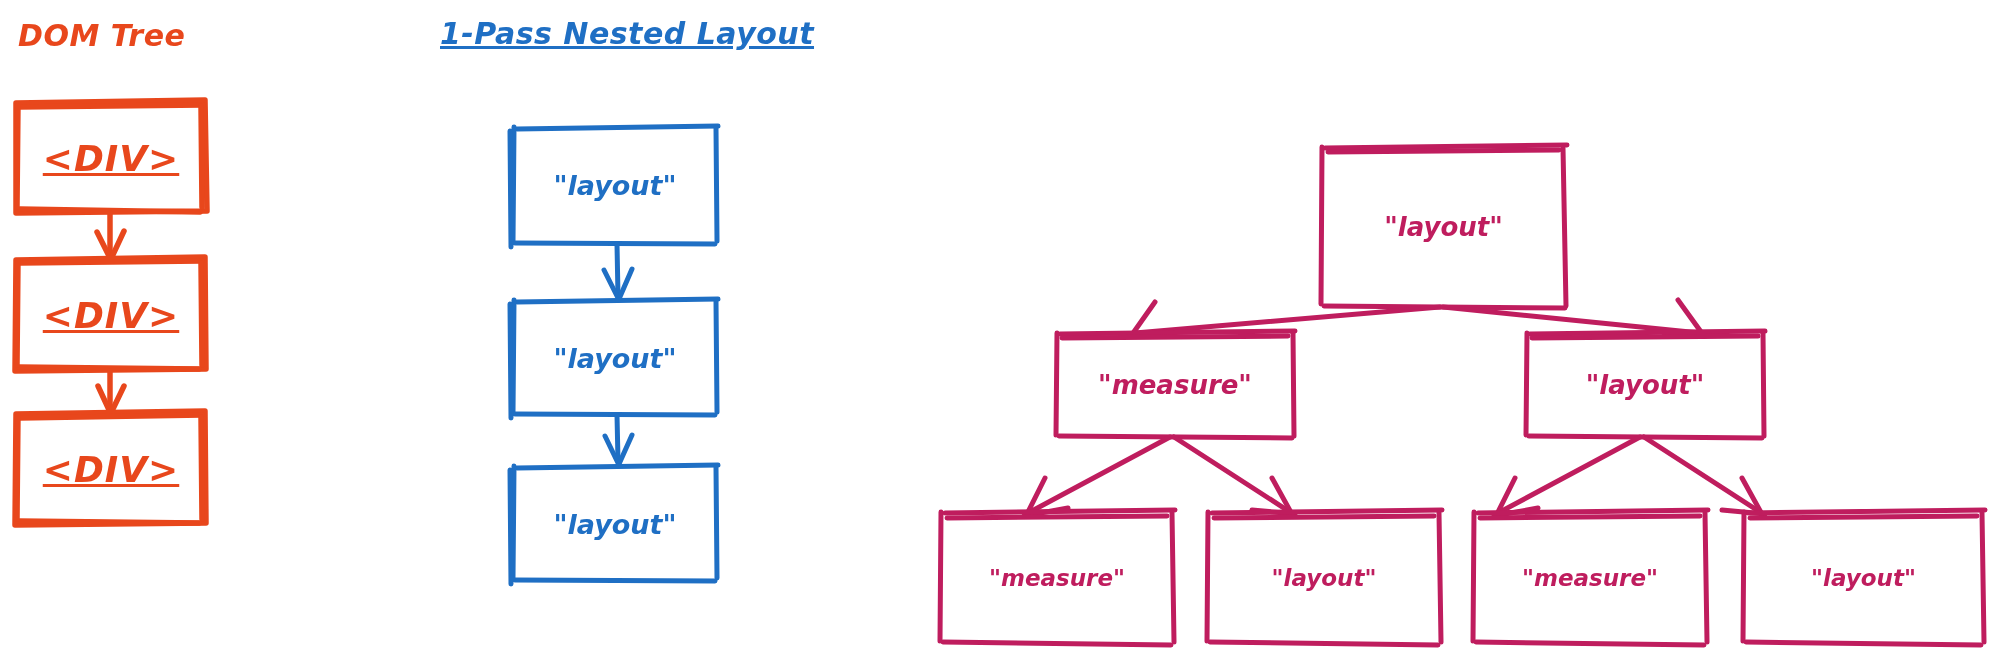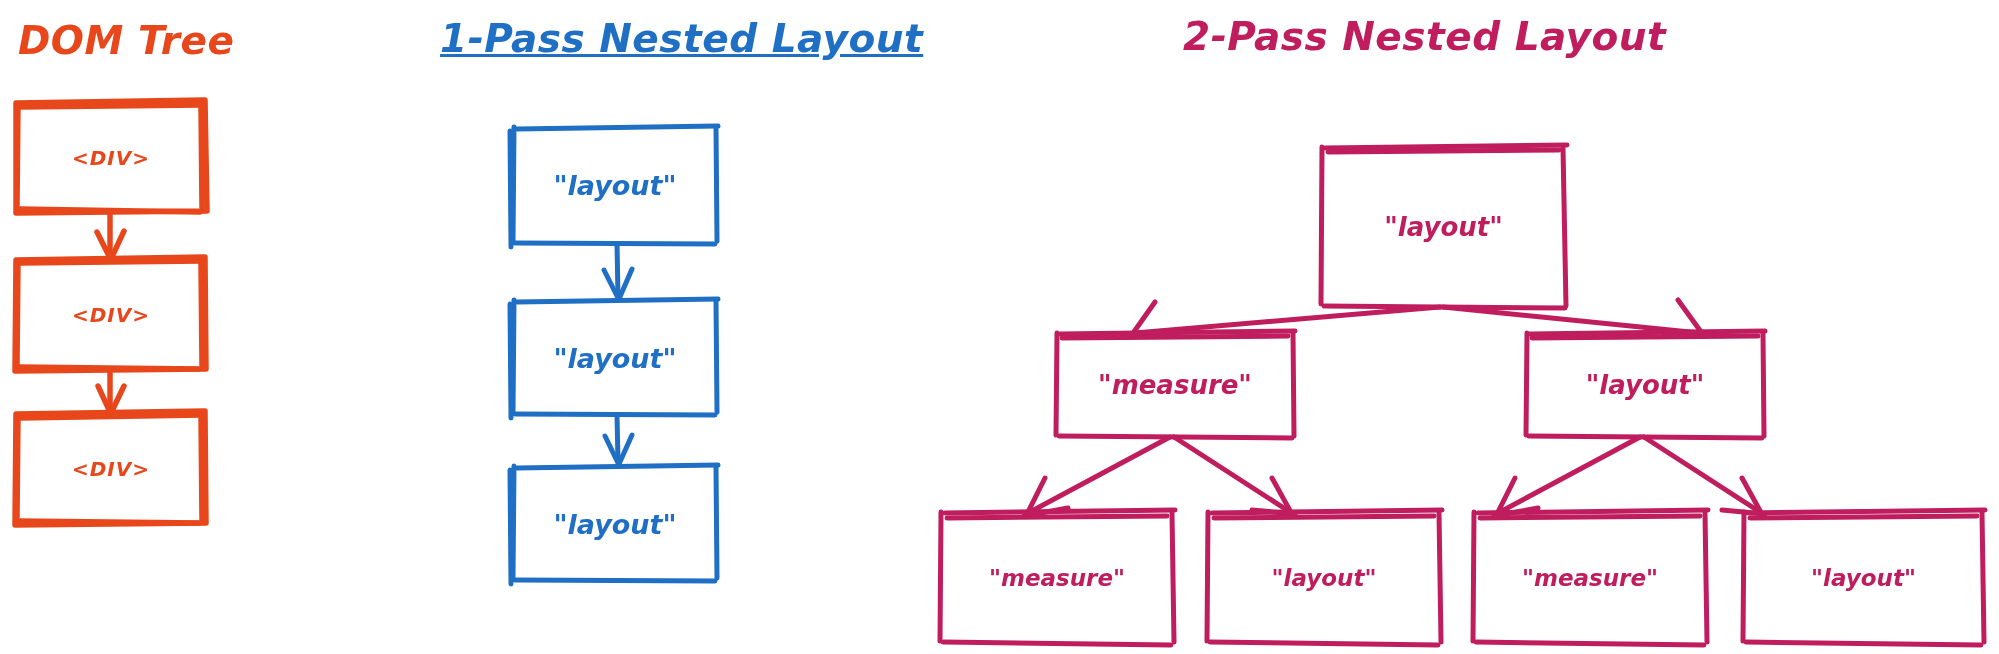--- a/index.html
+++ b/index.html
@@ -22,61 +22,60 @@
     top: 0;
     left: 0;
     width: 1999px;
     height: 654px;
   }
   .col-title {
     position: absolute;
     font-family: "DejaVu Sans", sans-serif;
     font-weight: 700;
     font-style: italic;
-    font-size: 39px;
+    font-size: 30px;
     letter-spacing: 0.5px;
     white-space: nowrap;
     user-select: none;
   }
   #title-dom   { left: 18px;   top: 18px;  color: #E8471C; }
   #title-1pass { left: 440px;  top: 16px;  color: #1F6FC4; text-decoration: underline; }
   #title-2pass { left: 1183px; top: 14px;  color: #BF1D5E; }
 
   .node-label {
     position: absolute;
     display: flex;
     align-items: center;
     justify-content: center;
     font-family: "DejaVu Sans", sans-serif;
     font-style: italic;
     font-weight: 700;
     white-space: nowrap;
     user-select: none;
     pointer-events: none;
   }
-  .lbl-orange { color: #E8471C; font-size: 20px; letter-spacing: 1px; }
+  .lbl-orange { color: #E8471C; font-size: 36px; letter-spacing: 1px; text-decoration: underline; }
   .lbl-blue   { color: #1F6FC4; font-size: 27px; }
   .lbl-pink   { color: #BF1D5E; font-size: 26px; }
   .lbl-pink-sm{ color: #BF1D5E; font-size: 23px; }
 
   .hit {
     position: absolute;
     background: transparent;
   }
 </style>
 </head>
 <body>
 
 <div id="canvas">
 
   <div class="col-title" id="title-dom">DOM Tree</div>
 
   <div class="col-title" id="title-1pass">1-Pass Nested Layout</div>
 
-  <div class="col-title" id="title-2pass">2-Pass Nested Layout</div>
 
   <svg class="svg-layer" viewBox="0 0 1999 654" xmlns="http://www.w3.org/2000/svg">
 
     <defs></defs>
 
     <g fill="none" stroke="#E8471C" stroke-width="5.5" stroke-linecap="round" stroke-linejoin="round">
 
       <g>
         <path d="M16,103 L205,100 L207,211 L16,213 Z"></path>
         <path d="M19,107 L203,105"></path>

